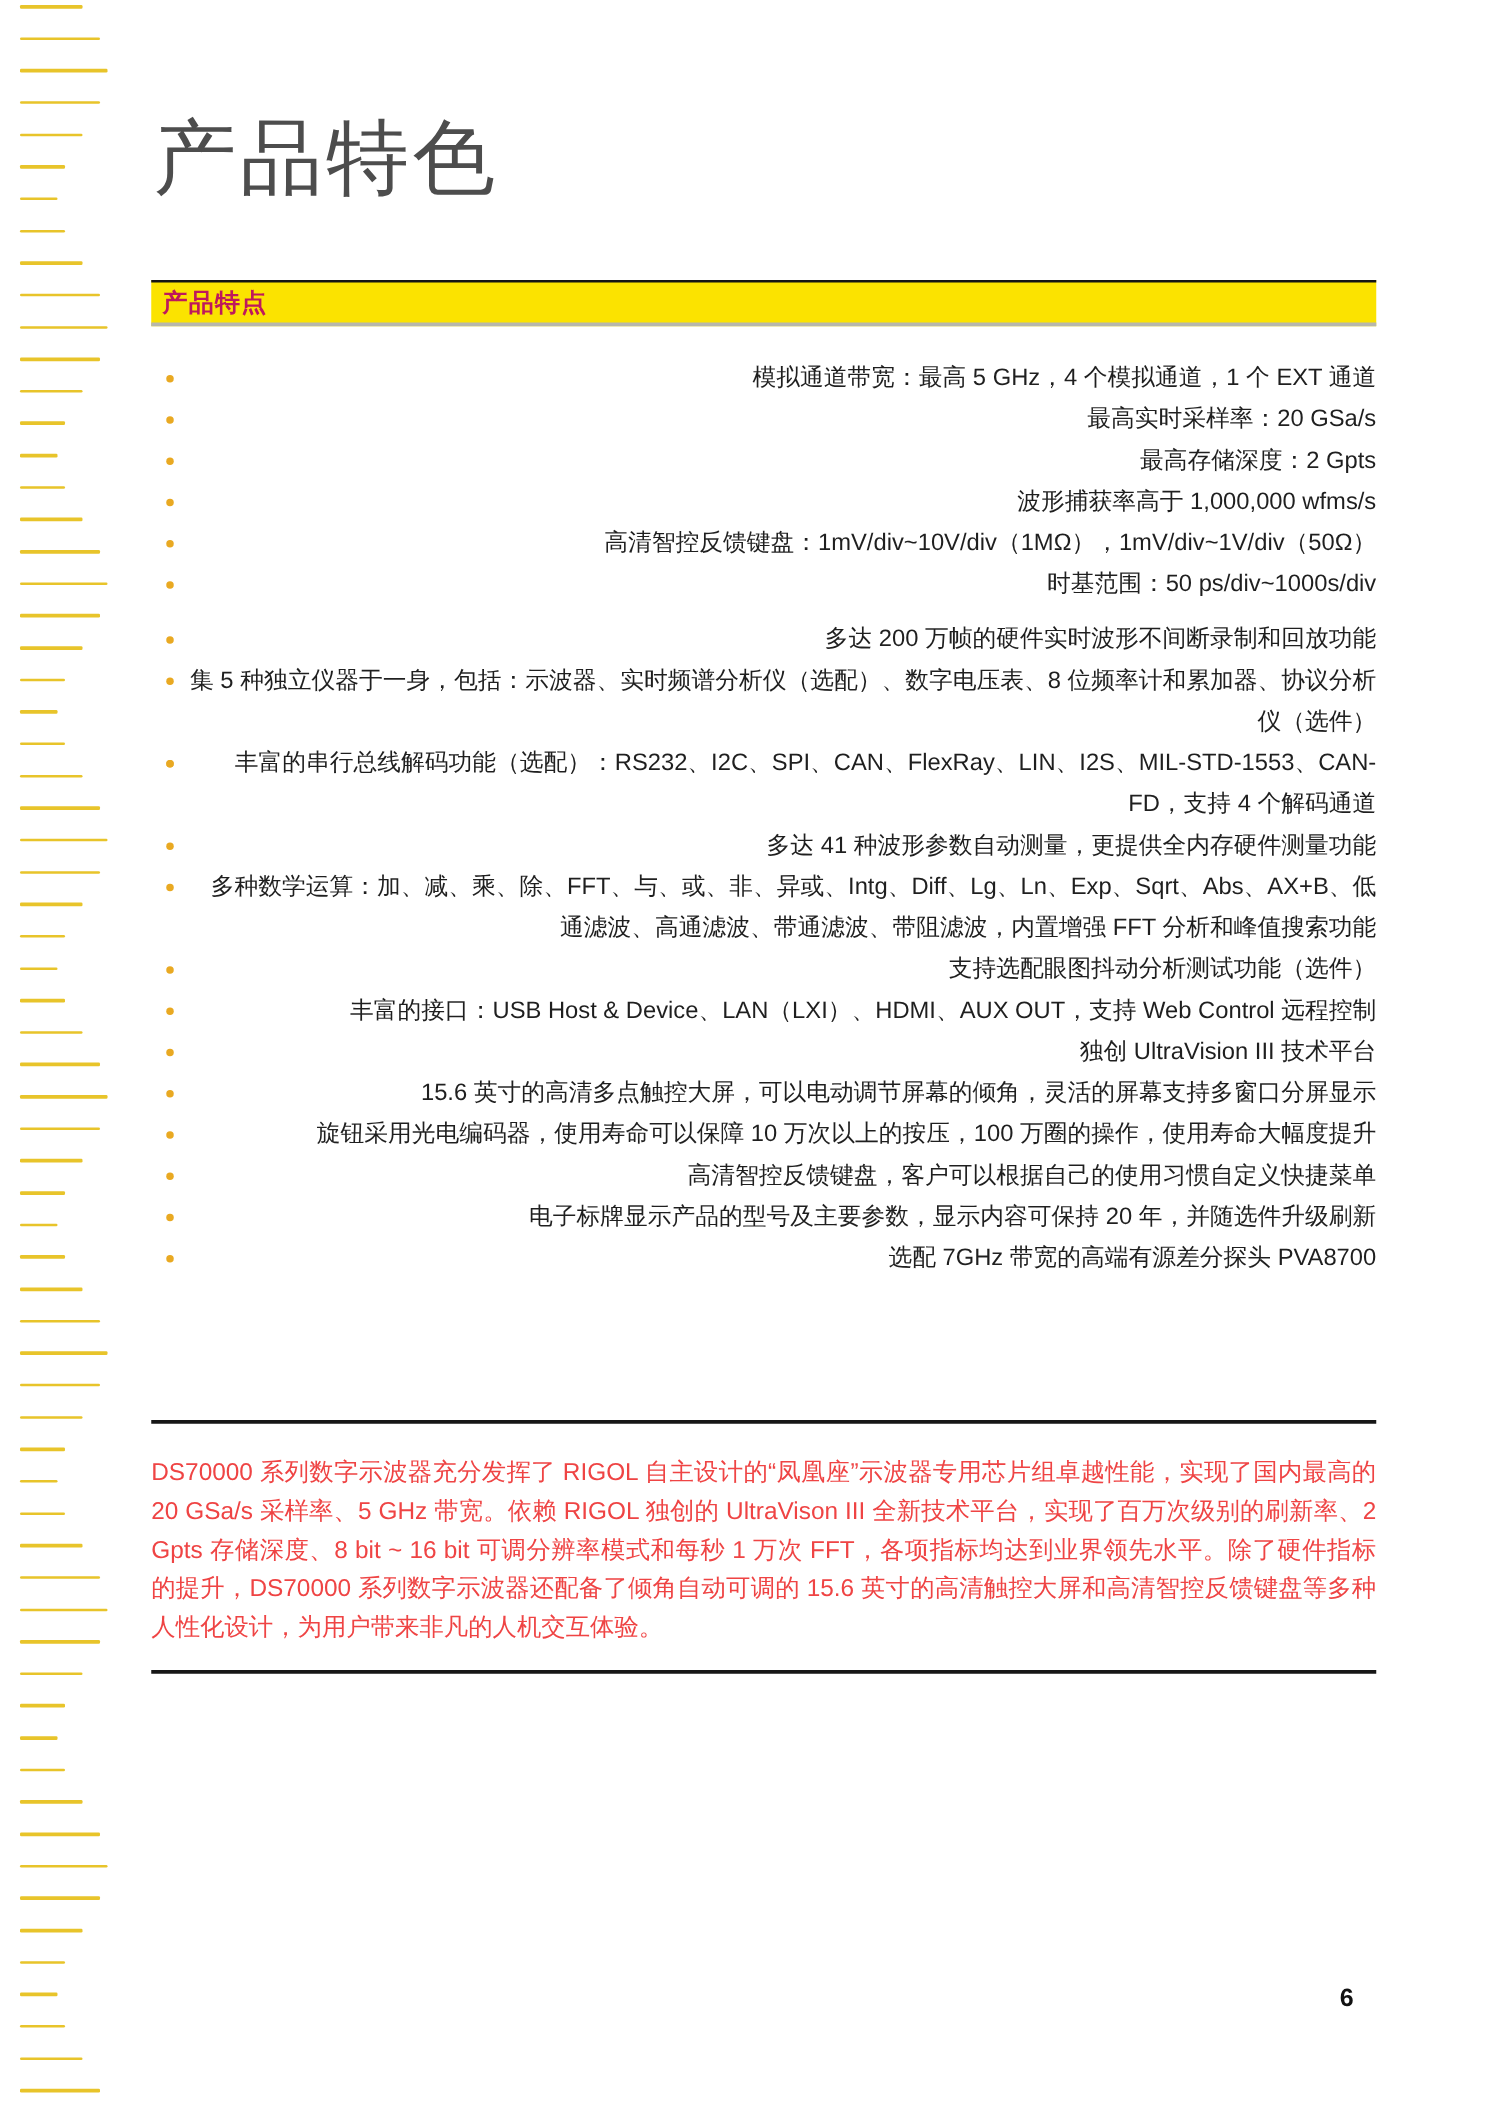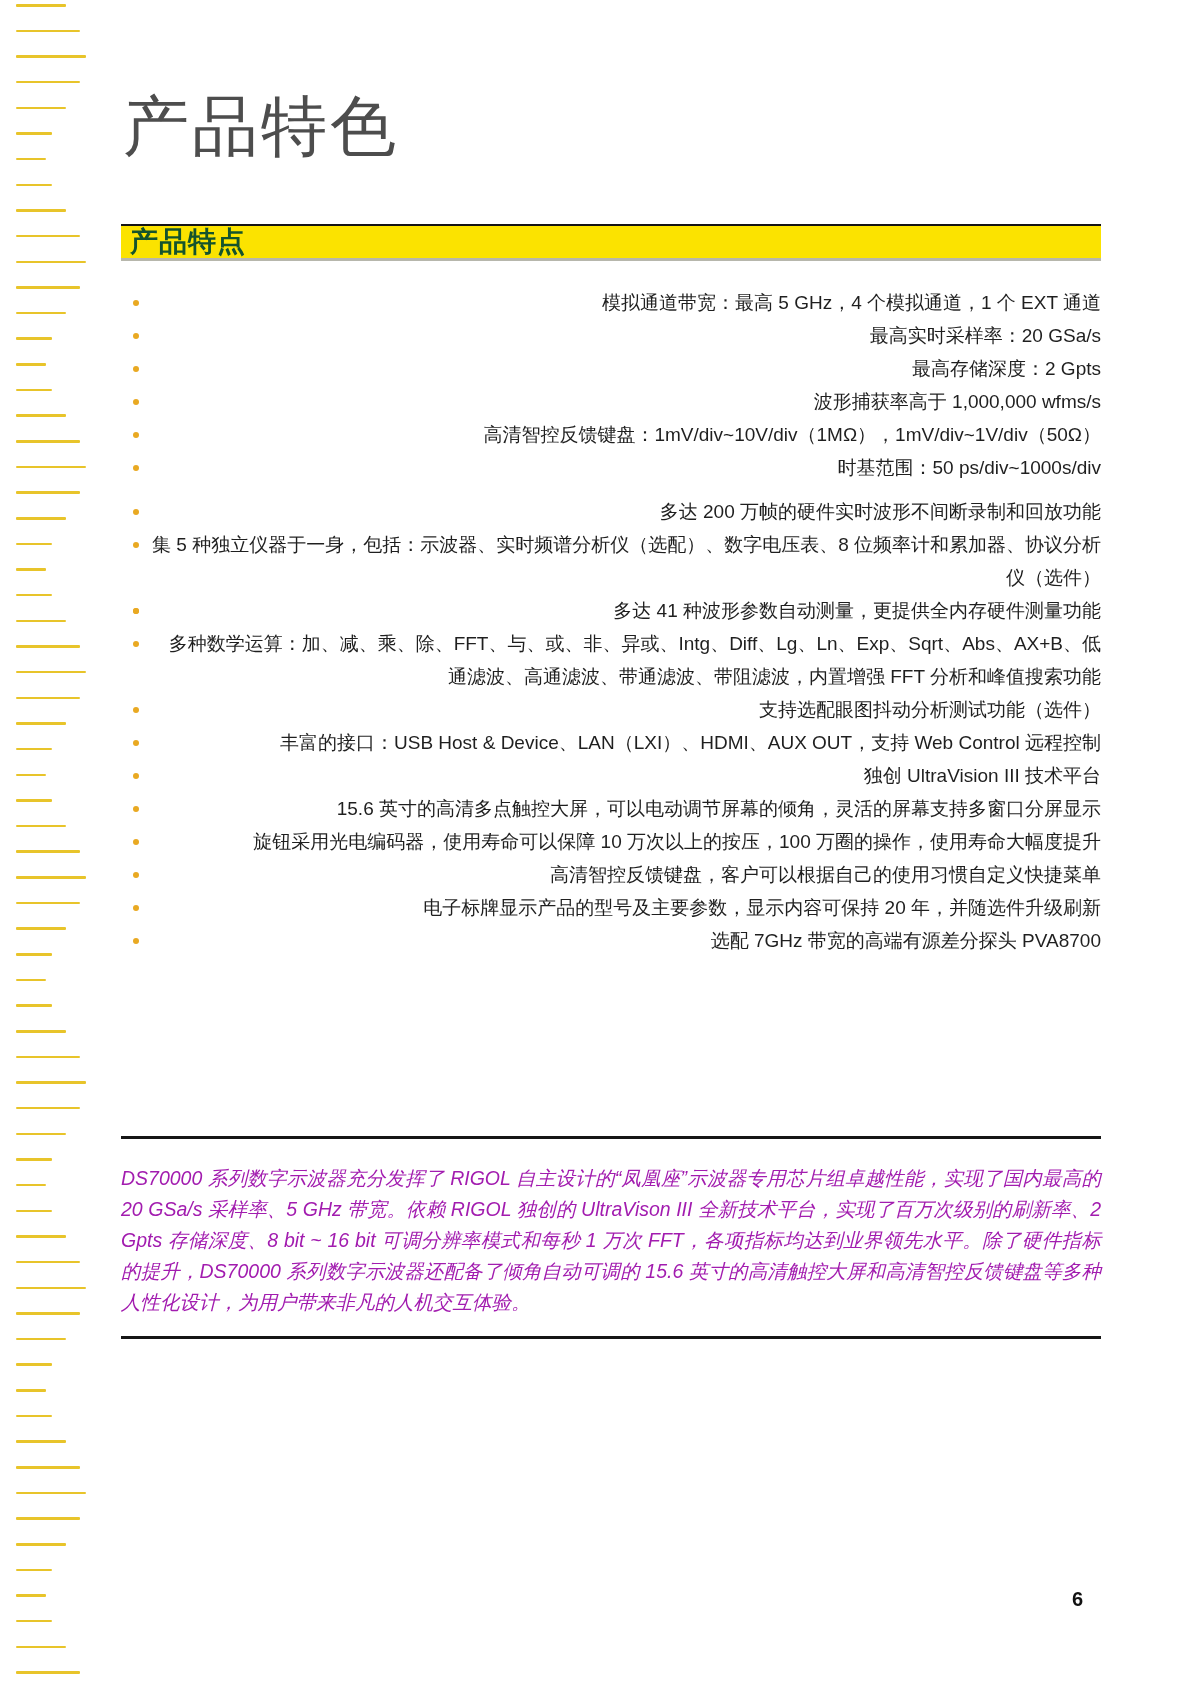--- a/index.html
+++ b/index.html
@@ -24,43 +24,42 @@
   }
   .section-bar{
     position:absolute;left:0;top:224px;width:980px;height:32px;
     background:var(--header-bar-yellow,#FBE300);
     border-top:2.5px solid #141414;
     border-bottom:3px solid #B7B7AC;
     display:flex;align-items:center;
     box-sizing:content-box;
   }
   .section-bar-label{
-    font-size:28px;font-weight:700;color:#14532d;padding-left:9px;letter-spacing:1px;
+    font-size:20px;font-weight:700;color:#be185d;padding-left:9px;letter-spacing:1px;
   }
   ul.bullet-list{
     list-style:none;margin:0;padding:0;position:absolute;left:0;width:980px;text-align:right;
   }
   #spec-list{top:286px;}
   #feature-list{top:495px;}
   .bullet-item{
     position:relative;padding-left:30px;
     font-size:19px;line-height:33px;color:#1f1f1f;
   }
   .bullet-dot{
     position:absolute;left:12px;top:13.5px;width:6px;height:6px;border-radius:50%;
     background:var(--bullet-gold,#E9A922);
   }
   .rule{position:absolute;left:0;width:980px;height:3px;background:#161616;}
   #rule-top{top:1136px;}
   #rule-bottom{top:1336px;}
   .description{
     position:absolute;left:0;top:1163px;width:980px;
-    font-size:19.5px;line-height:31px;text-align:justify;color:#a21caf;
+    font-size:19.5px;line-height:31px;text-align:justify;color:#ef4444;
     margin:0;
-    font-style:italic;
   }
   .page-number{
     position:absolute;right:18px;top:1588px;
     font-size:20px;font-weight:700;color:#111;
   }
 </style>
 </head>
 <body>
 
 <div class="page">
@@ -148,20 +147,21 @@
         <li class="bullet-item"><span class="bullet-dot"></span><span class="bullet-text">最高存储深度：2 Gpts</span></li>
         <li class="bullet-item"><span class="bullet-dot"></span><span class="bullet-text">波形捕获率高于 1,000,000 wfms/s</span></li>
         <li class="bullet-item"><span class="bullet-dot"></span><span class="bullet-text">高清智控反馈键盘：1mV/div~10V/div（1MΩ），1mV/div~1V/div（50Ω）</span></li>
         <li class="bullet-item"><span class="bullet-dot"></span><span class="bullet-text">时基范围：50 ps/div~1000s/div</span></li>
       </ul>
 
     <ul class="bullet-list" id="feature-list">
         <li class="bullet-item"><span class="bullet-dot"></span><span class="bullet-text">多达 200 万帧的硬件实时波形不间断录制和回放功能</span></li>
         <li class="bullet-item"><span class="bullet-dot"></span><span class="bullet-text">集 5 种独立仪器于一身，包括：示波器、实时频谱分析仪（选配）、数字电压表、8 位频率计和累加器、协议分析仪（选件）</span></li>
         <li class="bullet-item"><span class="bullet-dot"></span></li>
+        <li class="bullet-item"><span class="bullet-dot"></span><span class="bullet-text">丰富的串行总线解码功能（选配）：RS232、I2C、SPI、CAN、FlexRay、LIN、I2S、MIL-STD-1553、CAN-FD，支持 4 个解码通道</span></li>
         <li class="bullet-item"><span class="bullet-dot"></span><span class="bullet-text">多达 41 种波形参数自动测量，更提供全内存硬件测量功能</span></li>
         <li class="bullet-item"><span class="bullet-dot"></span><span class="bullet-text">多种数学运算：加、减、乘、除、FFT、与、或、非、异或、Intg、Diff、Lg、Ln、Exp、Sqrt、Abs、AX+B、低通滤波、高通滤波、带通滤波、带阻滤波，内置增强 FFT 分析和峰值搜索功能</span></li>
         <li class="bullet-item"><span class="bullet-dot"></span><span class="bullet-text">支持选配眼图抖动分析测试功能（选件）</span></li>
         <li class="bullet-item"><span class="bullet-dot"></span><span class="bullet-text">丰富的接口：USB Host &amp; Device、LAN（LXI）、HDMI、AUX OUT，支持 Web Control 远程控制</span></li>
         <li class="bullet-item"><span class="bullet-dot"></span><span class="bullet-text">独创 UltraVision III 技术平台</span></li>
         <li class="bullet-item"><span class="bullet-dot"></span><span class="bullet-text">15.6 英寸的高清多点触控大屏，可以电动调节屏幕的倾角，灵活的屏幕支持多窗口分屏显示</span></li>
         <li class="bullet-item"><span class="bullet-dot"></span><span class="bullet-text">旋钮采用光电编码器，使用寿命可以保障 10 万次以上的按压，100 万圈的操作，使用寿命大幅度提升</span></li>
         <li class="bullet-item"><span class="bullet-dot"></span><span class="bullet-text">高清智控反馈键盘，客户可以根据自己的使用习惯自定义快捷菜单</span></li>
         <li class="bullet-item"><span class="bullet-dot"></span><span class="bullet-text">电子标牌显示产品的型号及主要参数，显示内容可保持 20 年，并随选件升级刷新</span></li>
         <li class="bullet-item"><span class="bullet-dot"></span><span class="bullet-text">选配 7GHz 带宽的高端有源差分探头 PVA8700</span></li>

